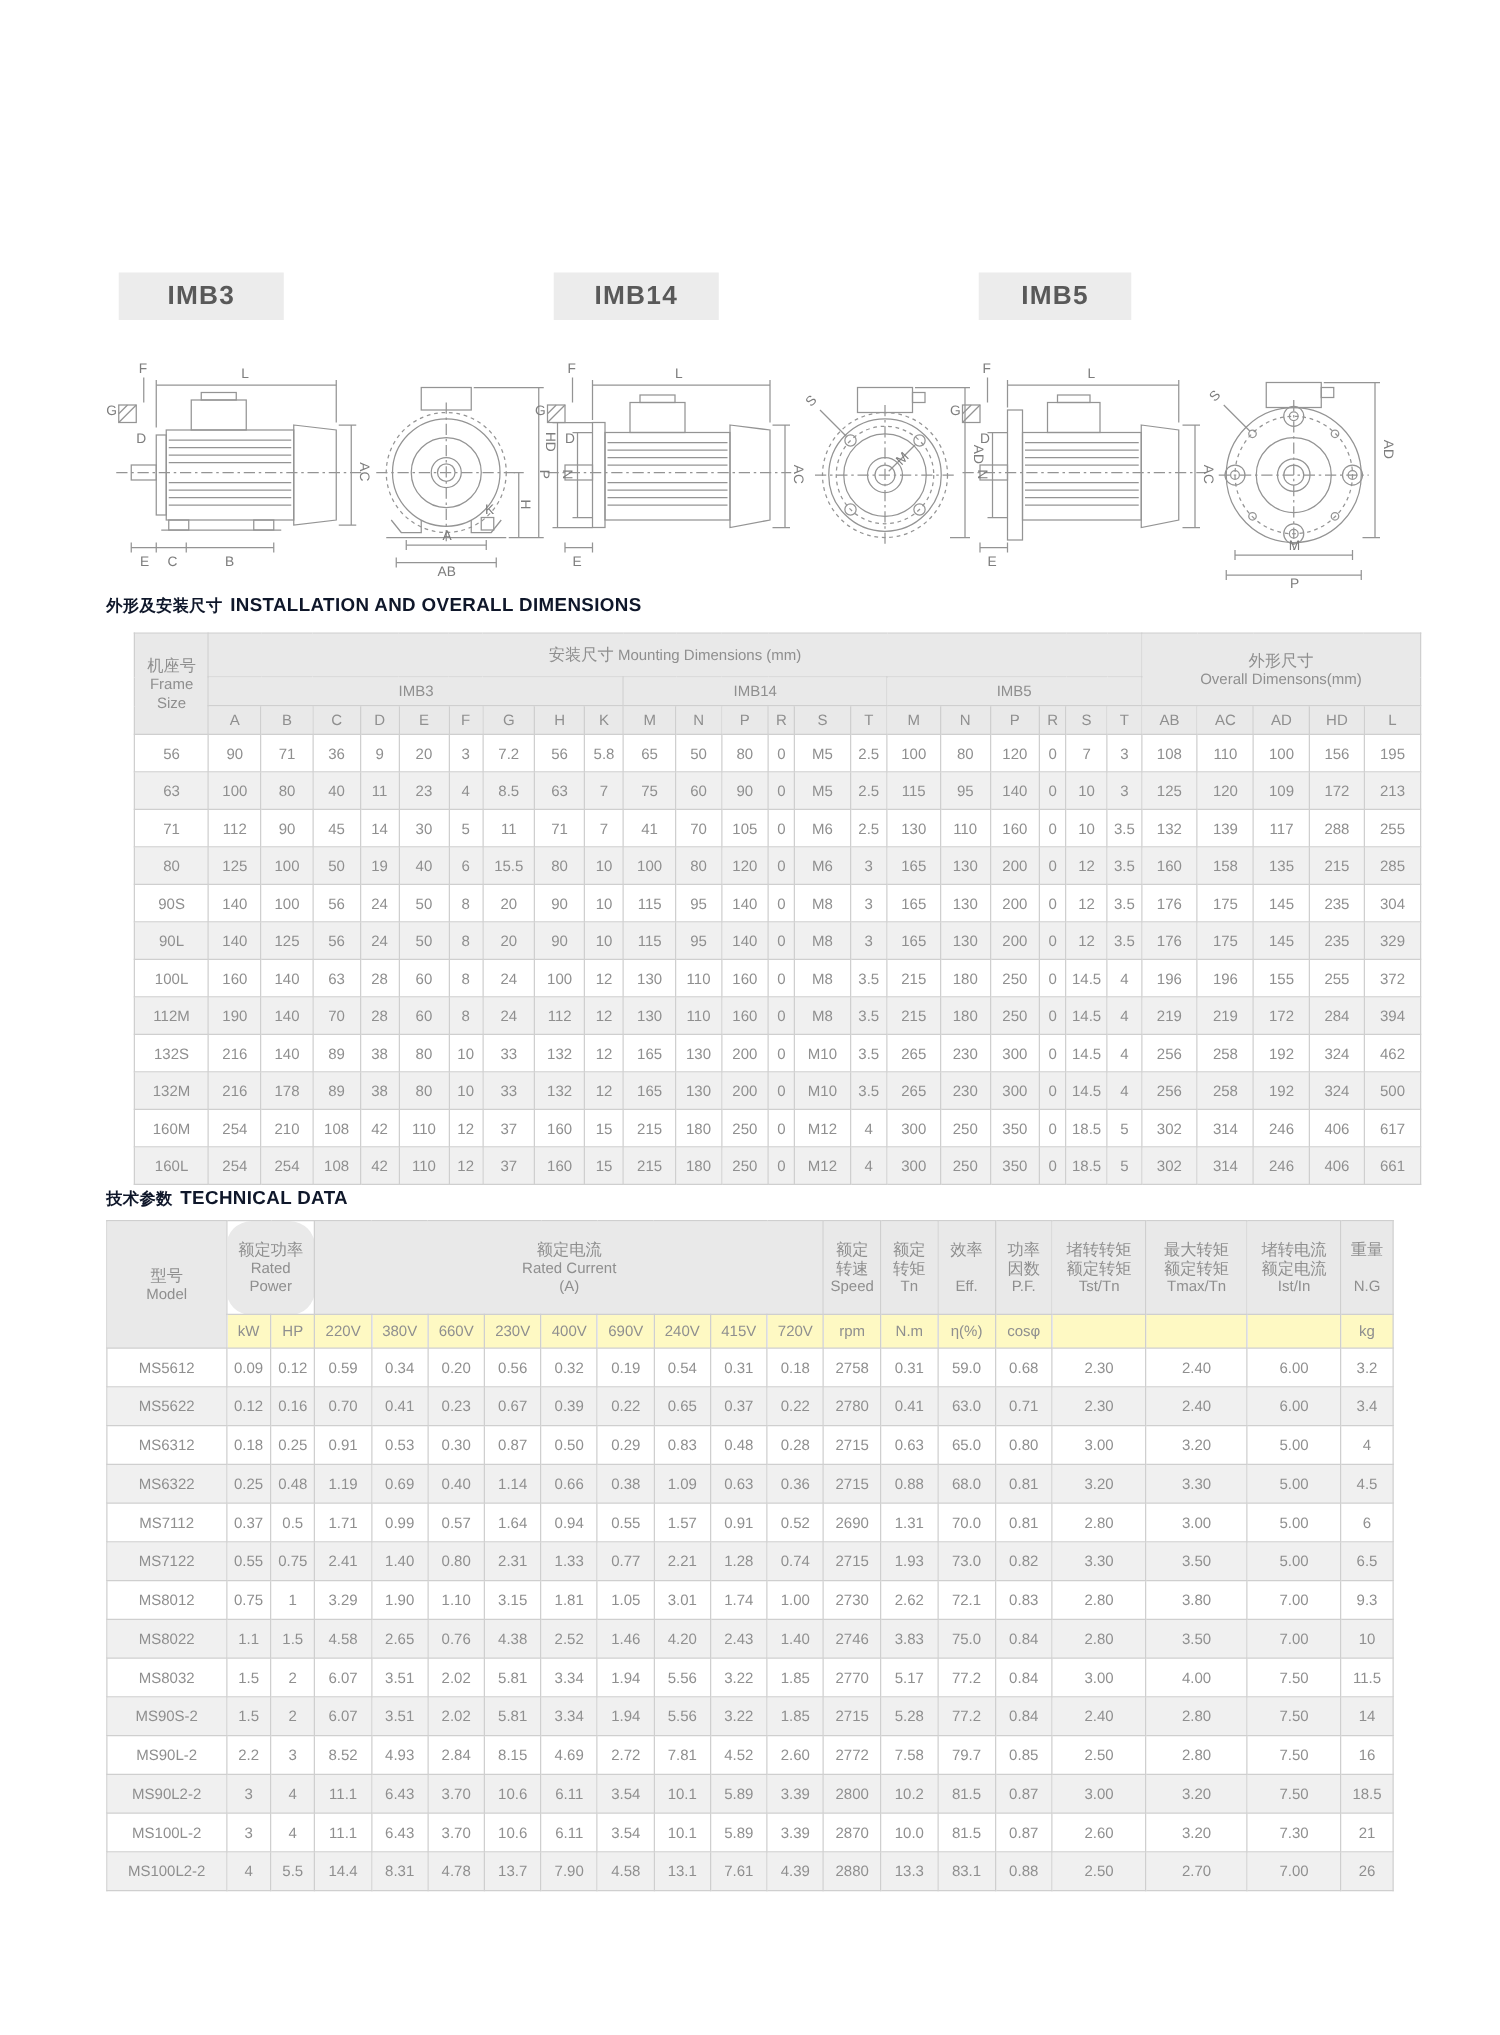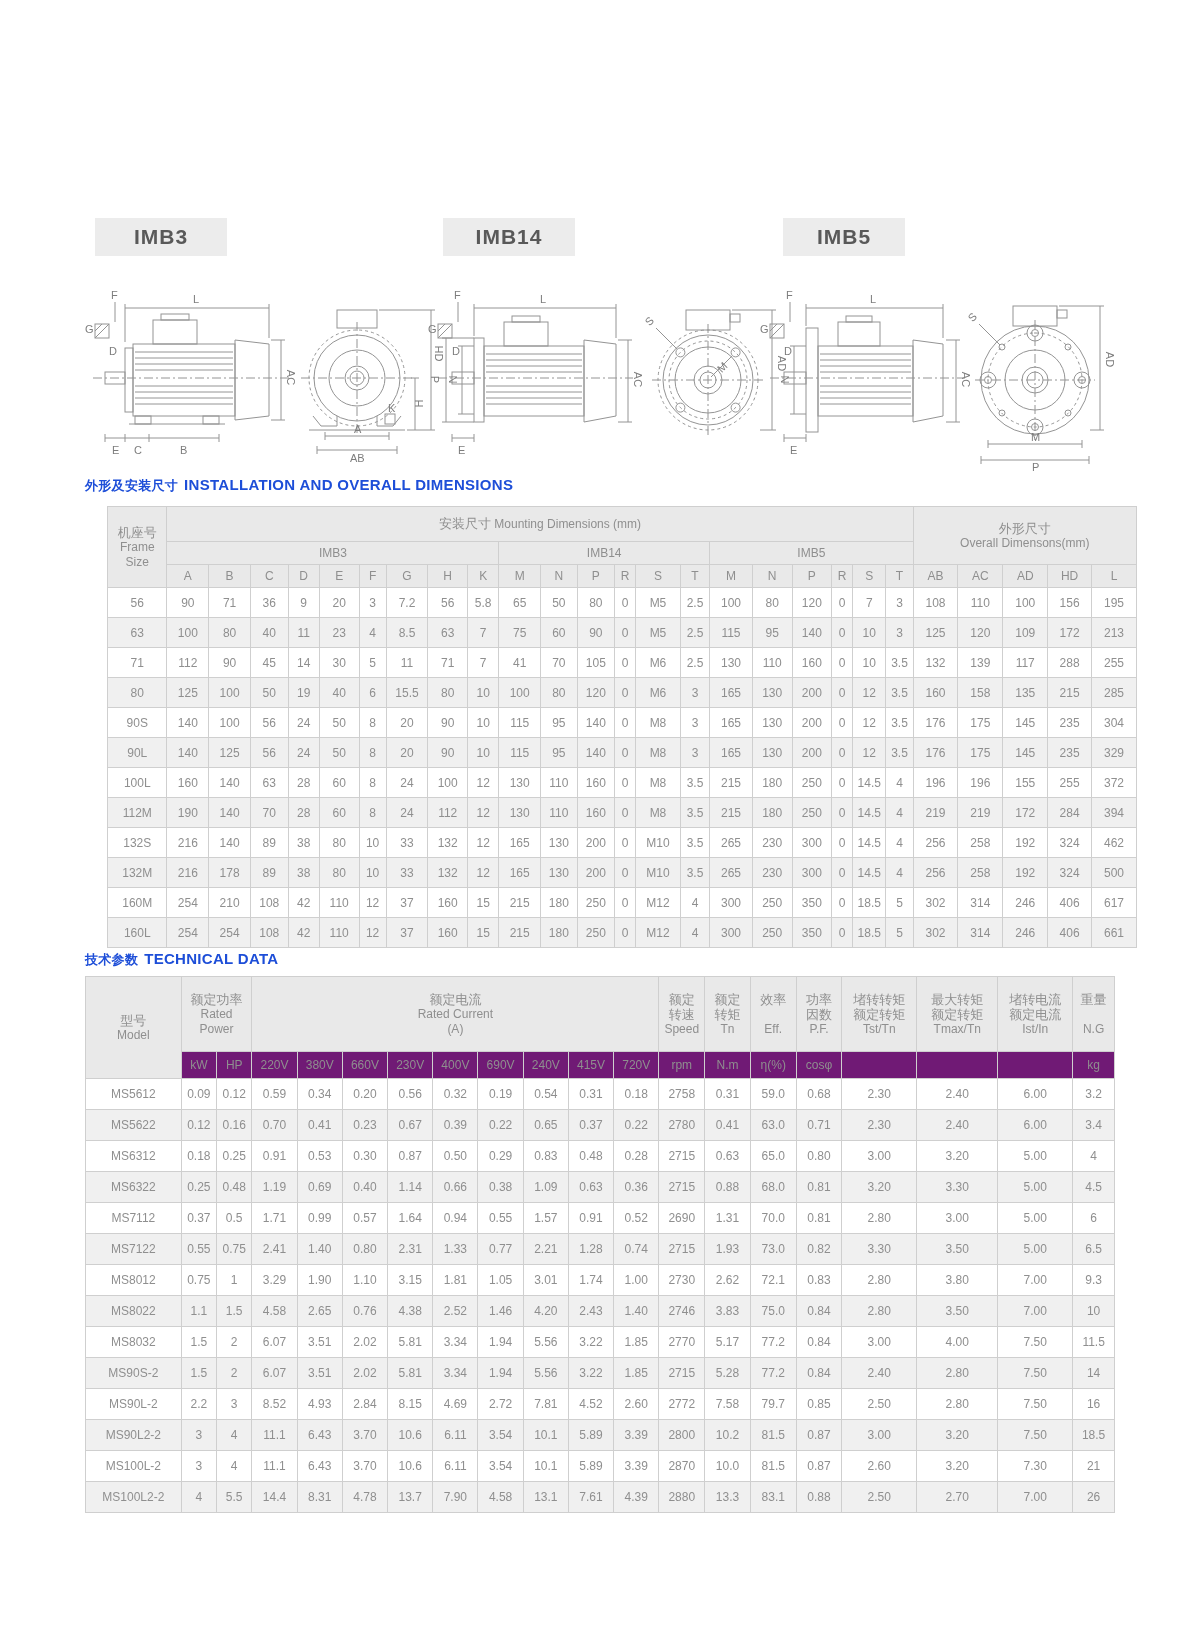--- a/index.html
+++ b/index.html
@@ -14,34 +14,34 @@
   }
   .drawing{position:absolute;width:375px;height:185px;}
   .drawing svg{position:absolute;left:0;top:0;}
   .ln{stroke:#949494;fill:none;stroke-width:1;}
   .dash{stroke-dasharray:3 3;}
   .cdash{stroke-dasharray:9 3 2 3;}
   .dim{position:absolute;font-size:11px;color:#7d7d7d;line-height:11px;}
   .vert{transform:rotate(90deg);transform-origin:center;}
   .diag{transform:rotate(-45deg);transform-origin:center;}
   .section-title{
-    position:absolute;left:85px;font-size:15px;font-weight:bold;color:#1d4ed8;letter-spacing:.3px;
+    position:absolute;left:85px;font-size:15px;font-weight:bold;color:#0f172a;letter-spacing:.3px;
   }
   .section-title .en{margin-left:6px;}
   table{border-collapse:collapse;table-layout:fixed;position:absolute;left:85px;width:1030px;
     font-size:12px;color:#8f8f8f;}
   th,td{border:1px solid #cfcfcf;text-align:center;vertical-align:middle;
     padding:0 1px;font-weight:normal;overflow:hidden;}
   thead th{background:#e9e9e9;}
   tbody tr:nth-child(even) td{background:#f0f0f0;}
   .t1 tbody td{height:29px;}
   .t2 tbody td{height:30px;}
   .zh{font-size:13px;}
   .hline{display:block;line-height:15px;}
-  .units-row th{background:#701a75;height:26px;}
+  .units-row th{background:#fef9c3;height:26px;}
 </style>
 </head>
 <body>
 
 <div class="badge" style="left:95px;top:218px;width:132px;">IMB3</div>
 <div class="badge" style="left:443px;top:218px;width:132px;">IMB14</div>
 <div class="badge" style="left:783px;top:218px;width:122px;">IMB5</div>
 
 <div class="drawing" style="left:85px;top:288px;">
   <svg width="375" height="185" viewBox="0 0 375 185">
@@ -726,21 +726,21 @@
       <col style="width:7.8%">
       <col style="width:7.2%">
     <col style="width:4.0%">
   </colgroup>
   <thead>
     <tr>
       <th rowspan="2">
         <span class="hline zh">型号</span>
         <span class="hline">Model</span>
       </th>
-      <th colspan="2" style="height:74px;">
+      <th colspan="2" style="height:74px;border-radius:20px;">
         <span class="hline zh">额定功率</span>
         <span class="hline">Rated</span>
         <span class="hline">Power</span>
       </th>
       <th colspan="9">
         <span class="hline zh">额定电流</span>
         <span class="hline">Rated Current</span>
         <span class="hline">(A)</span>
       </th>
       <th>

